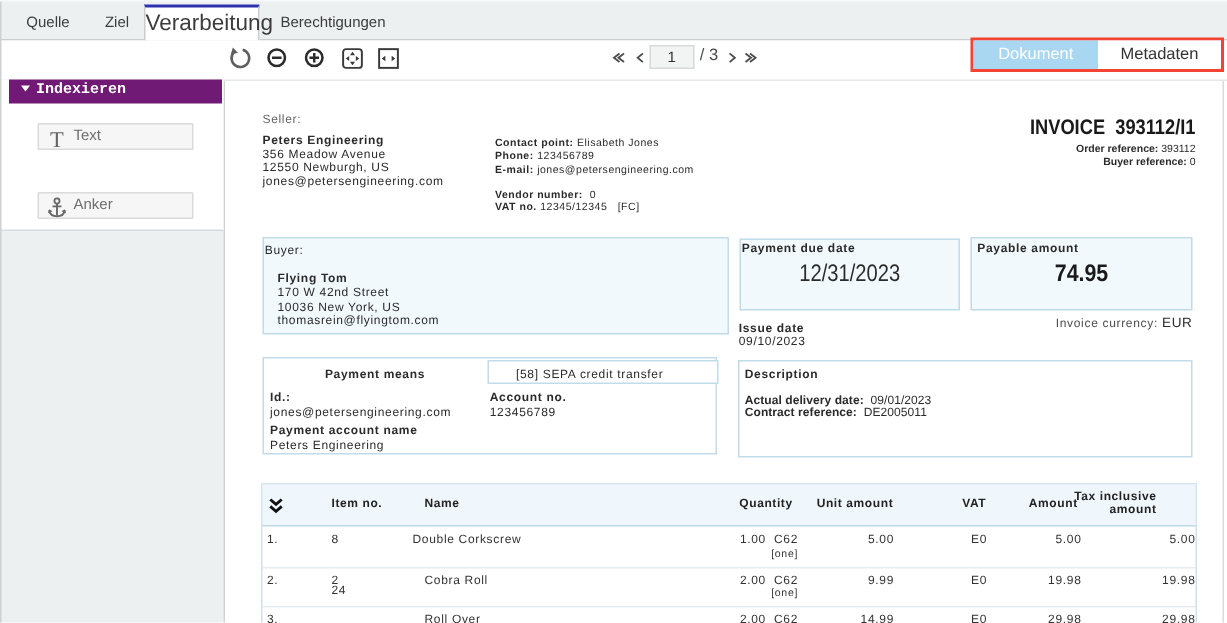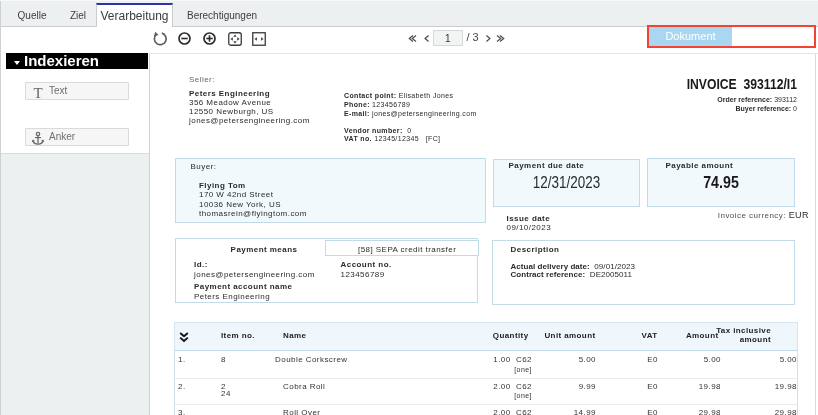--- a/index.html
+++ b/index.html
@@ -8,21 +8,21 @@
   .abs { position:absolute; }
 
   
   #tabbar { position:absolute; left:0; top:0; width:818px; height:27px;
     background:#ecf0f1; border-bottom:1px solid #c9cdd0; }
   .tab { position:absolute; top:0; height:27px; line-height:31px;
     font-size:10px; color:#3c3c3c; text-align:center; }
   #tab-active { position:absolute; left:96px; top:3px; width:77px; height:24px;
     background:#fff; border-left:1px solid #c9cdd0; border-right:1px solid #c9cdd0;
     border-top:2px solid #2e31ae; line-height:22px; text-align:center;
-    font-size:12px; color:#3c3c3c; }
+    font-size:15px; color:#3c3c3c; }
 
   
   #toolbar { position:absolute; left:0; top:27px; width:818px; height:27px;
     background:#fff; border-bottom:1px solid #e4e6e7; }
 
   .pgnav { position:absolute; font-size:11px; color:#4a4a4a; }
   #pginput { position:absolute; left:432.5px; top:29.5px; width:30.5px; height:16.5px;
     background:#f2f4f3; border:1px solid #d6d9d8; font-size:10px; color:#333;
     text-align:center; line-height:15px; }
 
@@ -33,35 +33,35 @@
     background:#a9d7f2; color:#fff; font-size:11px; text-align:center; line-height:19px; }
   #btn-meta { position:absolute; left:83px; top:0px; width:82px; height:19px;
     background:#fff; color:#333; font-size:11px; text-align:center; line-height:19px; }
 
   
   #sidecol { position:absolute; left:0; top:54px; width:149px; height:361px; background:#ecf0f1; }
   #splitter { position:absolute; left:149px; top:54px; width:1px; height:361px; background:#cfd3d6; }
   #sidepanel { position:absolute; left:0; top:53px; width:149px; height:101px;
     background:#fff; border-bottom:1px solid #d8dbdd; }
   #sidehead { position:absolute; left:6px; top:0px; width:142px; height:16px;
-    background:#000000; color:#fff; font-size:15px; font-weight:bold; line-height:16px; }
+    background:#701a75; color:#fff; font-size:10px; font-weight:bold; line-height:16px;font-family:Liberation Mono, monospace; }
   #sidehead .tri { display:inline-block; margin:0 4px 1px 8px;
     width:0; height:0; border-left:3.5px solid transparent; border-right:3.5px solid transparent;
     border-top:4px solid #fff; }
   .sbtn { position:absolute; left:25px; width:104px; height:18px;
     background:#f6f6f6; border:1px solid #dadada; border-radius:1px;
     font-size:10px; color:#6e6e6e; }
   .sbtn .lbl { position:absolute; left:23px; top:2px; }
   .sbtn svg { position:absolute; left:4px; top:2px; }
 
   
   #doc { position:absolute; left:150px; top:54px; width:668px; height:361px; background:#fff; }
   #rightline { position:absolute; left:815px; top:54px; width:1px; height:361px; background:#d8dbde; }
 
-  .inv { font-size:8px; color:#2b2b2b; letter-spacing:0.45px; line-height:9.3px;margin-left:14px; }
+  .inv { font-size:8px; color:#2b2b2b; letter-spacing:0.45px; line-height:9.3px; }
   .b { font-weight:bold; }
   .gray { color:#666; }
   .box { position:absolute; background:#f1f9fd; border:1px solid #c2dbe9; }
   .wbox { position:absolute; background:#fff; border:1px solid #c2dbe9; }
 
   
   #tbl-head { position:absolute; left:174px; top:322px; width:624px; height:29px;
     background:#f0f7fc; border:1px solid #d5e6ef; border-bottom:1px solid #c2dbe9; }
   .th { position:absolute; font-size:8px; font-weight:bold; color:#222; letter-spacing:0.4px; }
   .td { position:absolute; font-size:8px; color:#333; letter-spacing:0.45px; }
@@ -118,20 +118,21 @@
 <div class="pgnav" style="left:466.5px; top:31px;">/ 3</div>
 <svg class="abs" style="left:485px; top:35.3px;" width="6" height="7" viewBox="0 0 6 7">
   <path d="M 1.4 0.6 L 4.9 3.5 L 1.4 6.4" fill="none" stroke="#4e4e4e" stroke-width="1.25"></path>
 </svg>
 <svg class="abs" style="left:496px; top:35.3px;" width="9" height="7" viewBox="0 0 9 7">
   <path d="M 1.0 0.6 L 4.7 3.5 L 1.0 6.4 M 4.0 0.6 L 7.7 3.5 L 4.0 6.4" fill="none" stroke="#4e4e4e" stroke-width="1.25"></path>
 </svg>
 
 <div id="redbox">
   <div id="btn-dok">Dokument</div>
+  <div id="btn-meta">Metadaten</div>
 </div>
 
 <div id="sidecol"></div>
 <div id="splitter"></div>
 <div id="sidepanel">
   <div id="sidehead"><span class="tri"></span>Indexieren</div>
   <div class="sbtn" style="top:29px;">
     <svg width="16" height="15" viewBox="0 0 16 15">
       <text x="8" y="13" font-family="Liberation Serif" font-size="15" fill="#666" text-anchor="middle">T</text>
     </svg>

